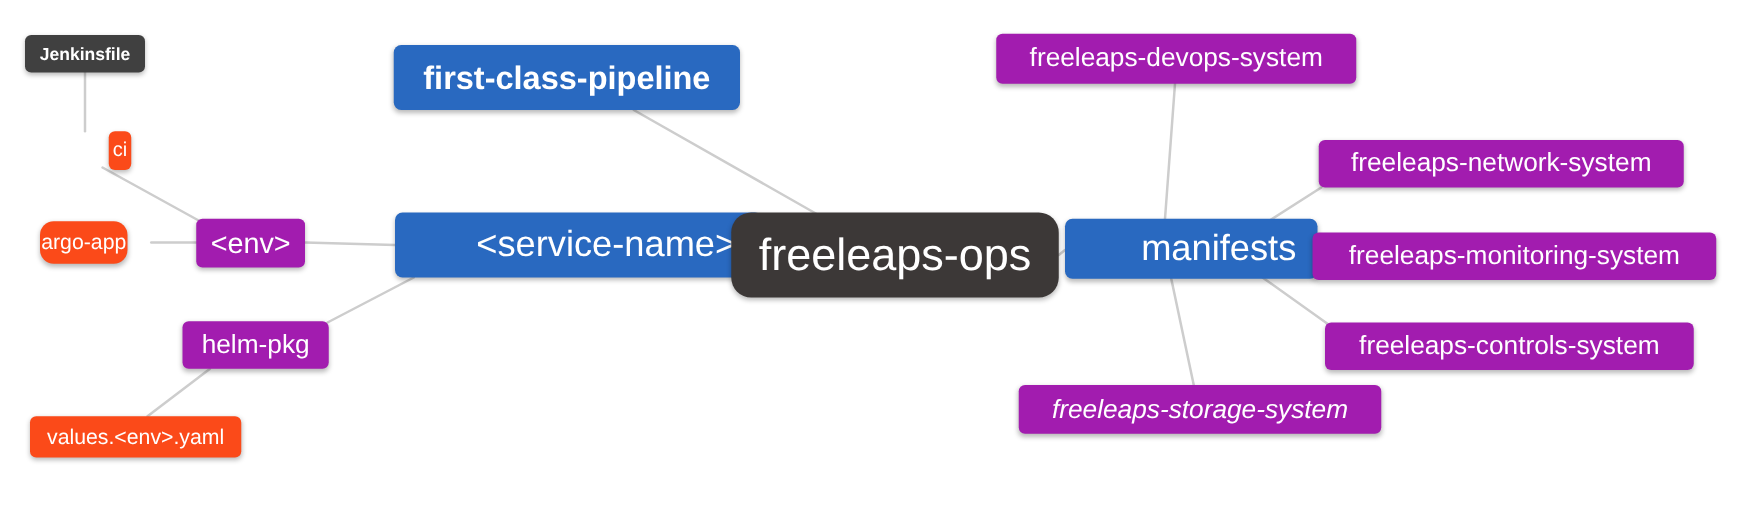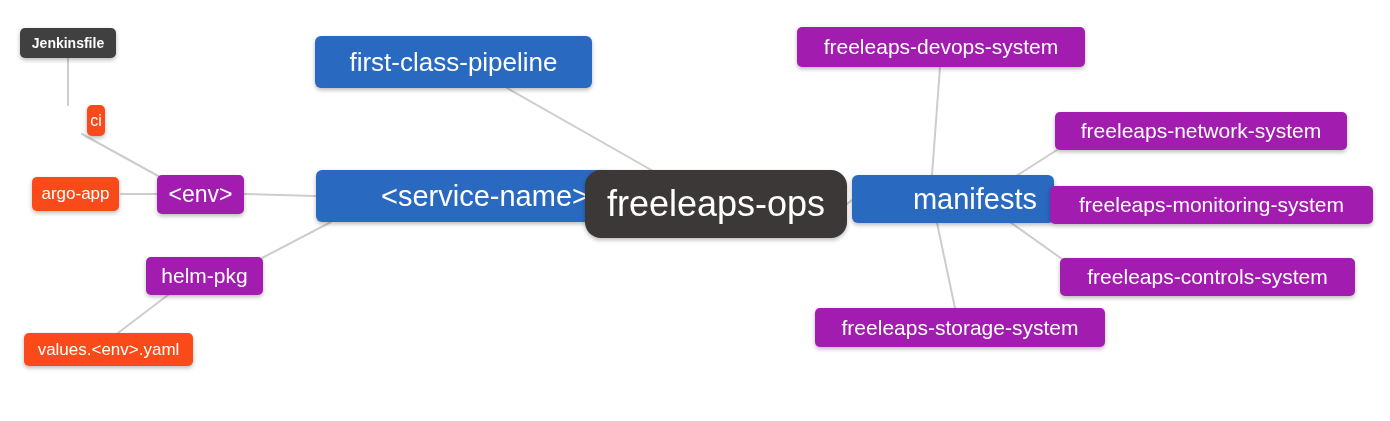--- a/index.html
+++ b/index.html
@@ -64,39 +64,39 @@
     <line x1="1010" y1="180" x2="1057" y2="150"></line>
     <line x1="1010" y1="202" x2="1050" y2="205"></line>
     <line x1="1010" y1="222" x2="1062" y2="259"></line>
     <line x1="937" y1="223" x2="955" y2="308"></line>
   </svg>
 
   <div class="node lvl4" style="left:20px;  top:28px;  width:96px;  height:30px; font-size:14px;">Jenkinsfile</div>
 
   <div class="node lvl3" style="left:53px;  top:105px; width:18px;  height:31px; font-size:16px;margin-left:34px;">ci</div>
 
-  <div class="node lvl3" style="left:32px;  top:177px; width:87px;  height:34px; font-size:17px;">argo-app</div>
+  <div class="node lvl3" style="left:32px;  top:177px; width:70px;  height:34px; font-size:17px;border-radius:11px;">argo-app</div>
 
   <div class="node lvl2" style="left:157px; top:175px; width:87px;  height:39px; font-size:23px;">&lt;env&gt;</div>
 
   <div class="node lvl2" style="left:146px; top:257px; width:117px; height:38px; font-size:21px;">helm-pkg</div>
 
   <div class="node lvl3" style="left:24px;   top:333px; width:169px; height:33px; font-size:17px;">values.&lt;env&gt;.yaml</div>
 
-  <div class="node lvl1" style="left:315px; top:36px;  width:277px; height:52px; font-size:26px;">first-class-pipeline</div>
+  <div class="node lvl1" style="left:315px; top:36px;  width:277px; height:52px; font-size:26px;font-weight:bold;">first-class-pipeline</div>
 
   <div class="node lvl1" style="left:316px; top:170px; width:250px; height:52px; font-size:29px;padding-left:44px;">&lt;service-name&gt;</div>
 
   <div class="node root" style="left:585px; top:170px; width:262px; height:68px;">freeleaps-ops</div>
 
   <div class="node lvl1" style="left:852px; top:175px; width:158px; height:48px; font-size:29px;padding-left:44px;">manifests</div>
 
   <div class="node lvl2" style="left:797px;  top:27px;  width:288px; height:40px; font-size:21px;">freeleaps-devops-system</div>
 
   <div class="node lvl2" style="left:1050px; top:186px; width:323px; height:38px; font-size:21px;">freeleaps-monitoring-system</div>
 
   <div class="node lvl2" style="left:1055px; top:112px; width:292px; height:38px; font-size:21px;">freeleaps-network-system</div>
 
   <div class="node lvl2" style="left:1060px; top:258px; width:295px; height:38px; font-size:21px;">freeleaps-controls-system</div>
 
-  <div class="node lvl2" style="left:815px;  top:308px; width:290px; height:39px; font-size:21px;">freeleaps-storage-system</div>
+  <div class="node lvl2" style="left:815px;  top:308px; width:290px; height:39px; font-size:21px;font-style:italic;">freeleaps-storage-system</div>
 
 </div>
 
 </body></html>

